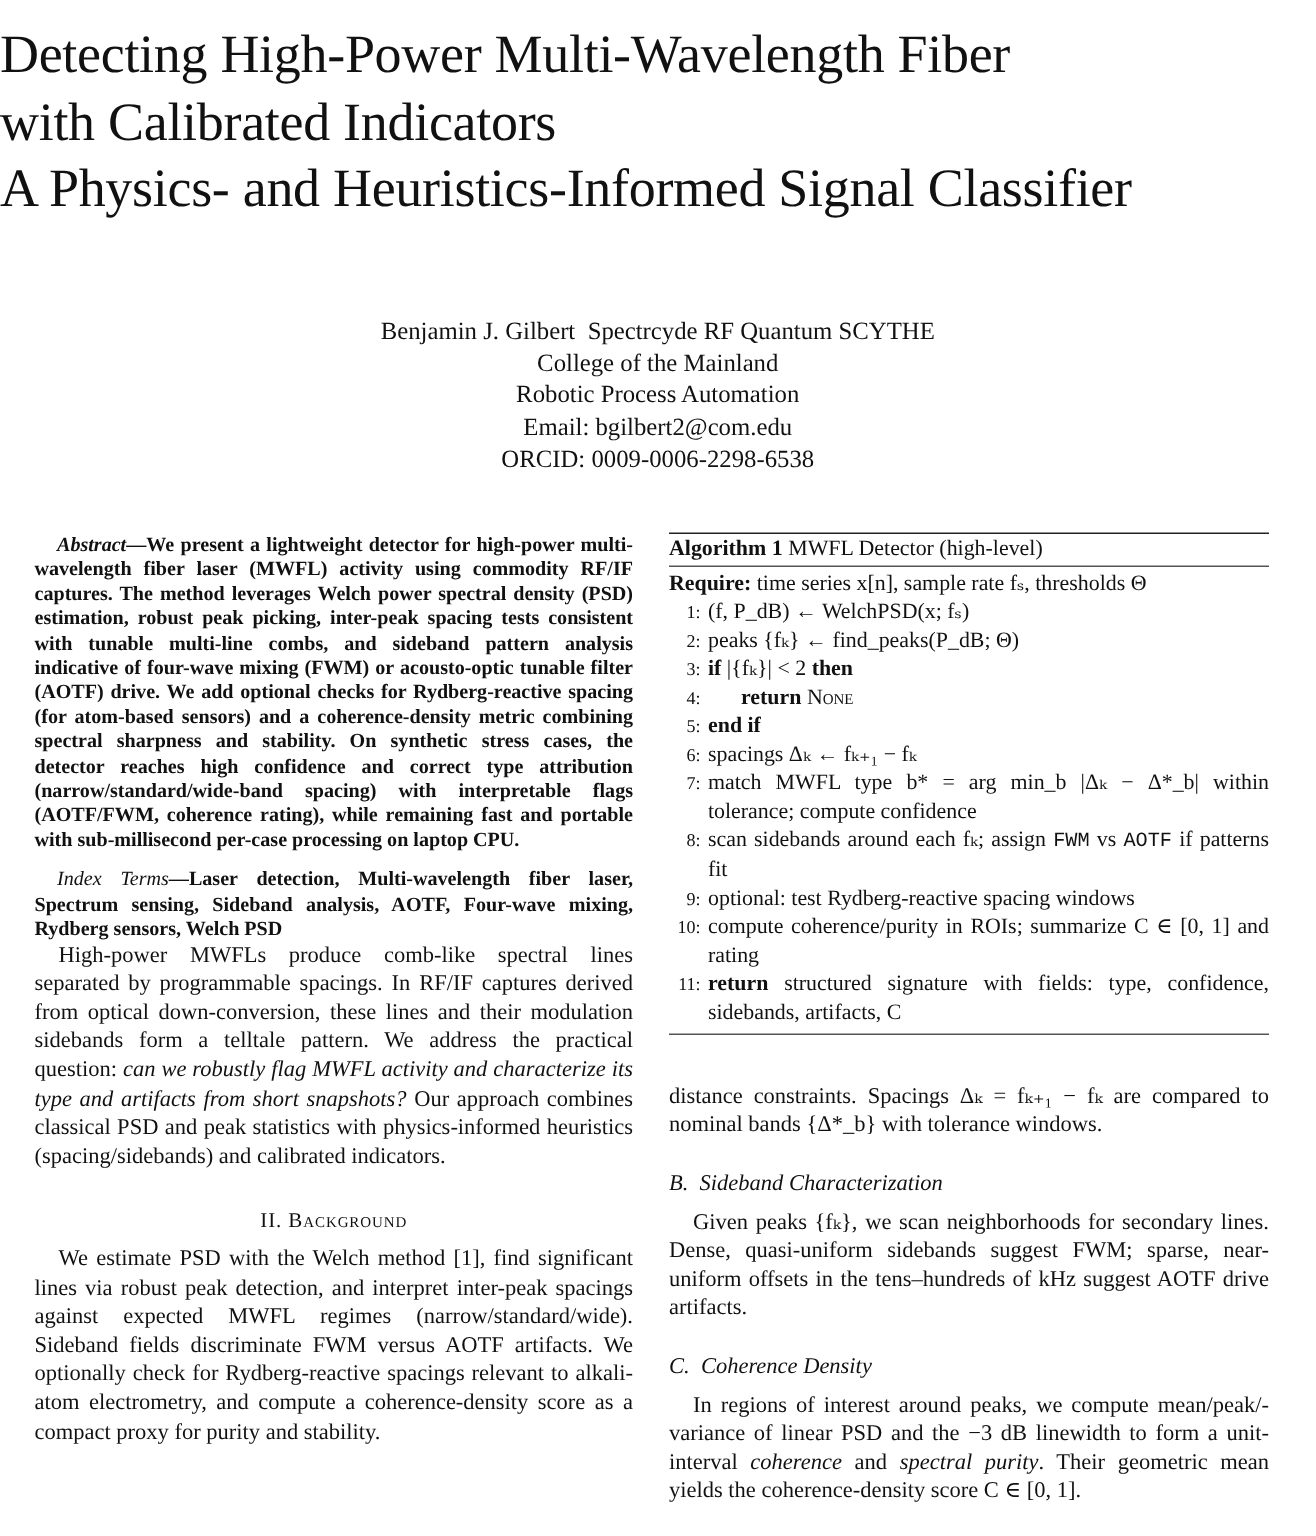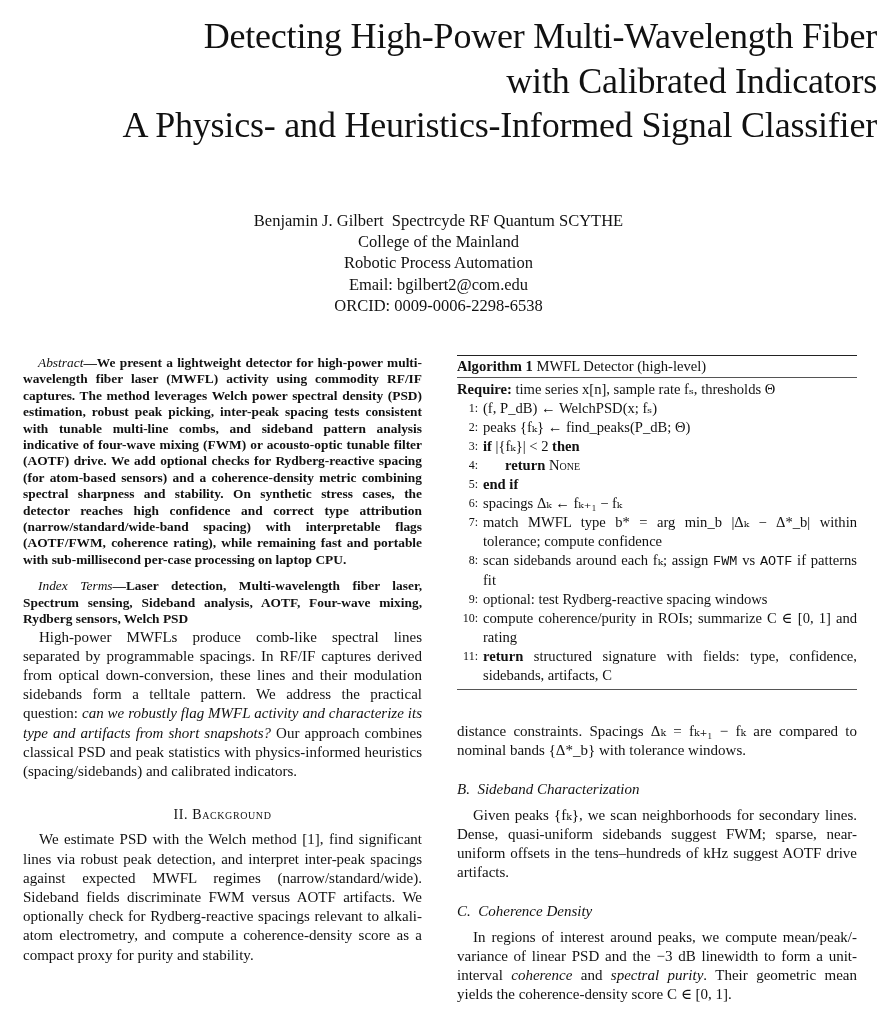--- a/index.html
+++ b/index.html
@@ -1,36 +1,36 @@
 <!DOCTYPE html>
 <html><head>
 <meta charset="utf-8">
 <style>
   html, body { margin: 0; padding: 0; background: #ffffff; }
   body {
     width: 877px; height: 1024px; overflow: hidden; position: relative;
     font-family: "Liberation Serif", "DejaVu Serif", serif; color: #111;
   }
   .title {
-    position: absolute; left: 0; top: 14px; width: 877px; text-align: right;
+    position: absolute; left: 0; top: 14px; width: 877px; text-align: left;
     font-size: 36px; line-height: 44.5px; letter-spacing: -0.2px; color: #111;
   }
   .title div { white-space: nowrap; }
   .authors {
     position: absolute; left: 0; top: 210px; width: 877px; text-align: center;
     font-size: 16.5px; line-height: 21.2px;
   }
   .col {
     position: absolute; top: 355px; width: 399px;
     font-size: 15px; line-height: 19.2px; text-align: justify;
   }
   .col.left { left: 23px; }
-  .col.right { left: 457px; width: 400px; }
+  .col.right { left: 446px; width: 400px; }
   .abstract { font-weight: bold; font-size: 13.4px; line-height: 16.4px; text-indent: 15px; margin: 0; }
-  .abstract .lead { font-style: italic; font-weight: normal; }
+  .abstract .lead { font-style: italic; font-weight: bold; }
   .index { font-weight: bold; font-size: 13.4px; line-height: 16.4px; text-indent: 15px; margin: 10px 0 0 0; }
   .index .lead { font-style: italic; font-weight: normal; }
   .sec-head {
     text-align: center; font-size: 14px; letter-spacing: 0.6px;
     margin: 24px 0 6px 0; font-variant: small-caps; text-transform: none;
   }
   .para { margin: 0; text-indent: 16px; }
   .para em { font-style: italic; }
   .algo {
     border-top: 1.5px solid #222; border-bottom: 1px solid #555;

